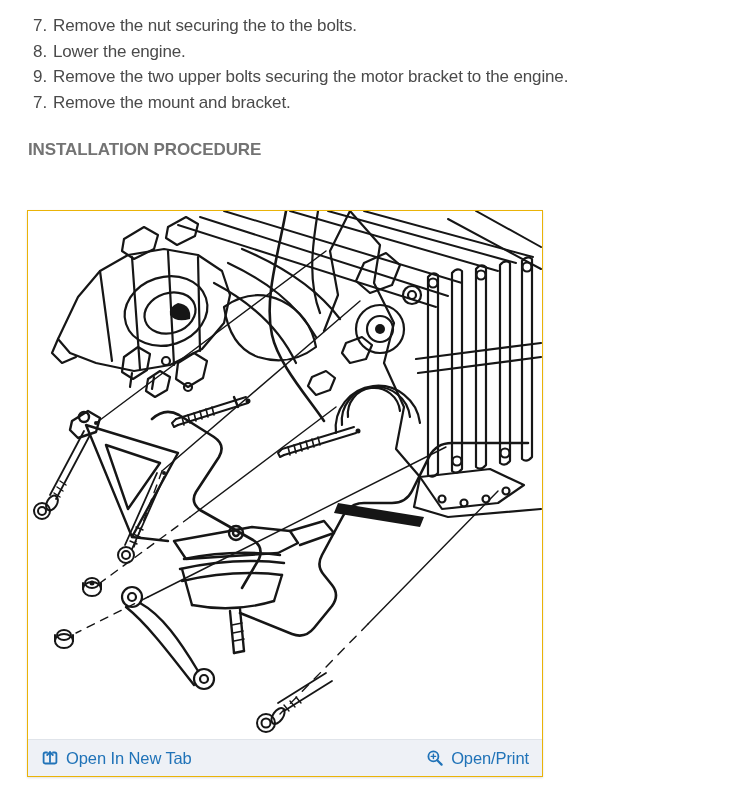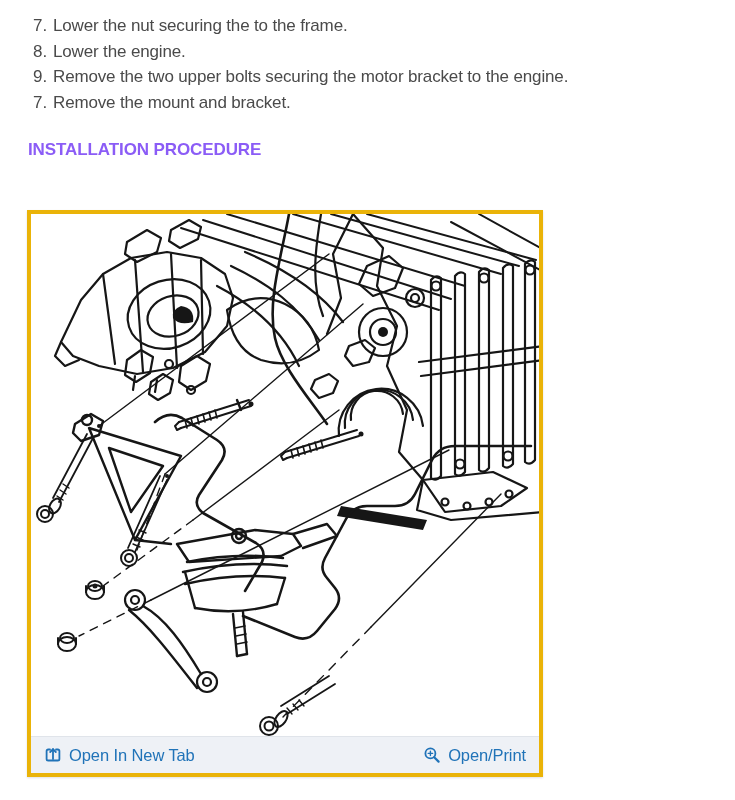--- a/index.html
+++ b/index.html
@@ -7,25 +7,25 @@
     width:735px;height:800px;background:#ffffff;
     font-family:"Liberation Sans", sans-serif;
     color:#4a4a4a;position:relative;overflow:hidden;
   }
   .steps{list-style:none;margin:0;padding:13px 0 0 0;}
   .step{display:flex;font-size:17px;line-height:25.6px;letter-spacing:-0.15px;}
   .step .num{flex:none;width:47px;text-align:right;}
   .step .txt{padding-left:6px;}
   .section-heading{
     position:absolute;left:28px;top:140px;margin:0;
-    font-size:17px;font-weight:bold;color:#8b5cf6;letter-spacing:-0.1px;
+    font-size:17px;font-weight:bold;color:#737373;letter-spacing:-0.1px;
   }
   .diagram-box{
     position:absolute;left:27px;top:210px;width:516px;height:567px;margin:0;
-    background:#d946ef;border:4px solid #eab308;box-sizing:border-box;
+    background:#d946ef;border:1px solid #eab308;box-sizing:border-box;
     box-shadow:0 1px 2px rgba(0,0,0,0.12);
     display:flex;flex-direction:column;
   }
   .diagram-art{flex:1;position:relative;overflow:hidden;background:#fff;}
   .diagram-art svg{position:absolute;left:0;top:0;}
   .diagram-toolbar{
     height:37px;flex:none;background:#eef1f6;border-top:1px solid #e0e4ea;
     display:flex;justify-content:space-between;align-items:center;
     padding:0 13px;box-sizing:border-box;
   }
@@ -35,21 +35,21 @@
     letter-spacing:-0.1px;
   }
   .tb-link .ic{flex:none;display:block;}
 </style>
 </head>
 <body>
 
 <ol class="steps">
   <li class="step">
     <span class="num">7.</span>
-    <span class="txt">Lower the nut securing the to the frame.</span>
+    <span class="txt">Remove the nut securing the to the bolts.</span>
   </li>
   <li class="step">
     <span class="num">8.</span>
     <span class="txt">Lower the engine.</span>
   </li>
   <li class="step">
     <span class="num">9.</span>
     <span class="txt">Remove the two upper bolts securing the motor bracket to the engine.</span>
   </li>
   <li class="step">

